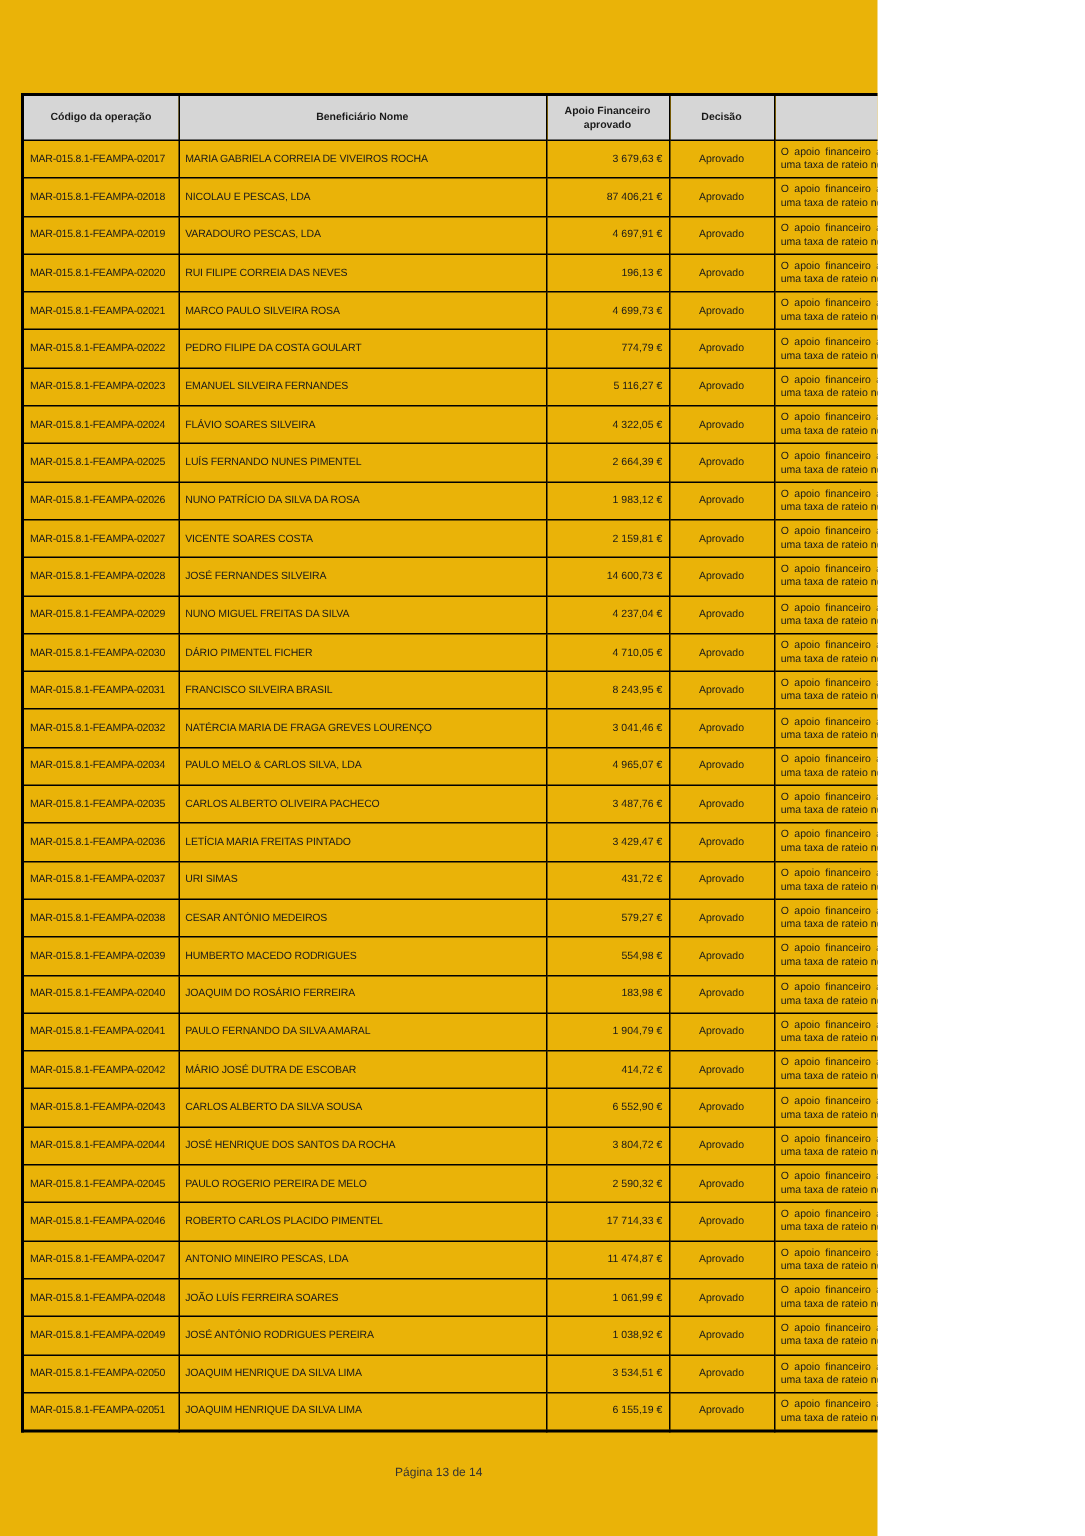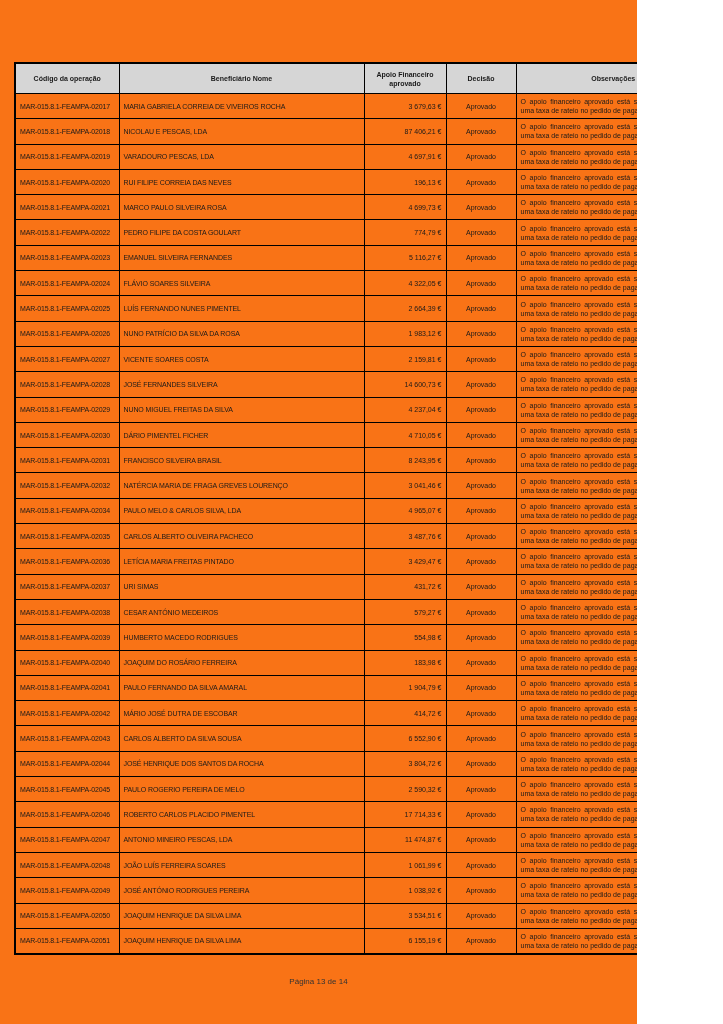--- a/index.html
+++ b/index.html
@@ -4,23 +4,23 @@
 <style>
   html, body {
     margin: 0;
     padding: 0;
     background: #ffffff;
     font-family: "Liberation Sans", sans-serif;
     color: #1a1a1a;
   }
   .page {
     position: relative;
-    width: 637px;
+    width: 585px;
     height: 1024px;
-    background: #f97316;
+    background: #eab308;
     overflow: hidden;
   }
   .table-wrap {
     position: absolute;
     left: 14px;
     top: 62px;
     width: 696px;
   }
   table.ops {
     border-collapse: collapse;

